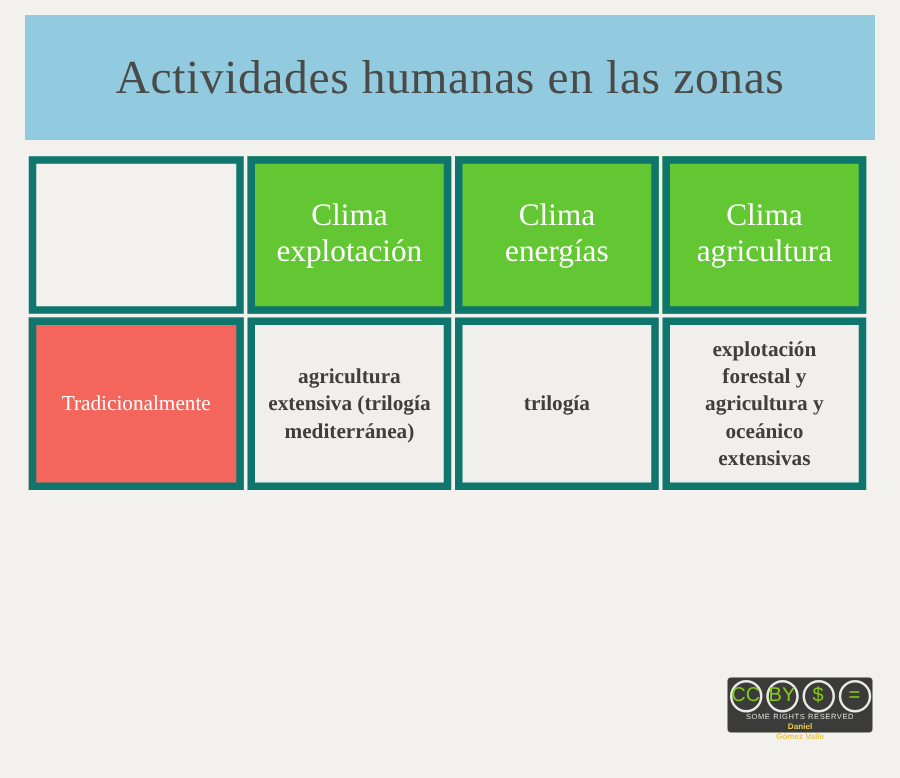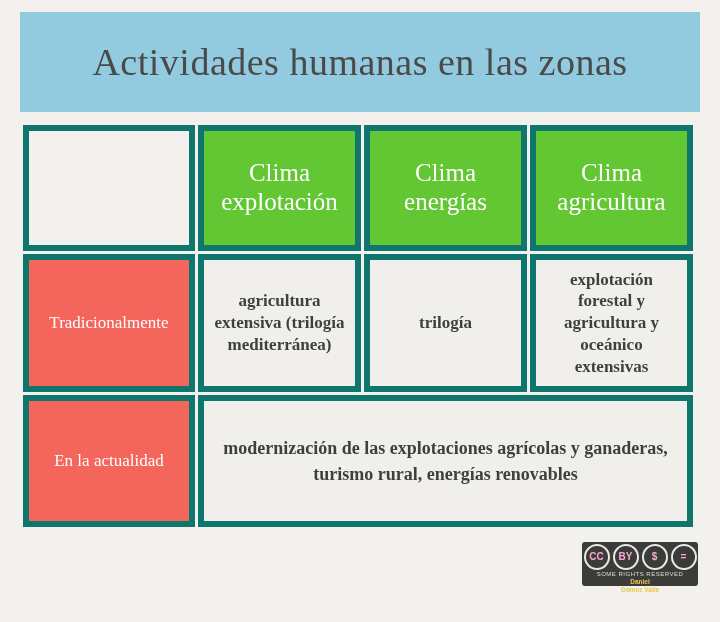--- a/index.html
+++ b/index.html
@@ -119,24 +119,24 @@
   .badge-icons {
     display: flex;
     align-items: center;
     gap: 3px;
   }
   .cc-round {
     width: 26px;
     height: 26px;
     border-radius: 50%;
     border: 2px solid #e9e9e6;
-    color: #f9a8d4;
+    color: #84cc16;
     font-family: "Liberation Sans", sans-serif;
-    font-size: 10px;
-    font-weight: bold;
+    font-size: 16px;
+    font-weight: normal;
     display: flex;
     align-items: center;
     justify-content: center;
     box-sizing: border-box;
     line-height: 1;
   }
   .badge-sub {
     color: #dedede;
     font-family: "Liberation Sans", sans-serif;
     font-size: 6px;
@@ -185,24 +185,20 @@
           <br>
           <span>agricultura</span>
         </td>
       </tr>
       <tr class="row-trad">
         <td class="row-head">Tradicionalmente</td>
         <td class="cell">agricultura extensiva (trilogía mediterránea)</td>
         <td class="cell">trilogía</td>
         <td class="cell">explotación forestal y agricultura y oceánico extensivas</td>
       </tr>
-      <tr class="row-now">
-        <td class="row-head">En la actualidad</td>
-        <td class="cell wide" colspan="3">modernización de las explotaciones agrícolas y ganaderas, turismo rural, energías renovables</td>
-      </tr>
     </tbody>
       </table>
   </div>
 
   <div class="badge">
     <div class="badge-icons">
       <span class="cc-round">CC</span>
       <span class="cc-round">BY</span>
       <span class="cc-round">$</span>
       <span class="cc-round">=</span>

